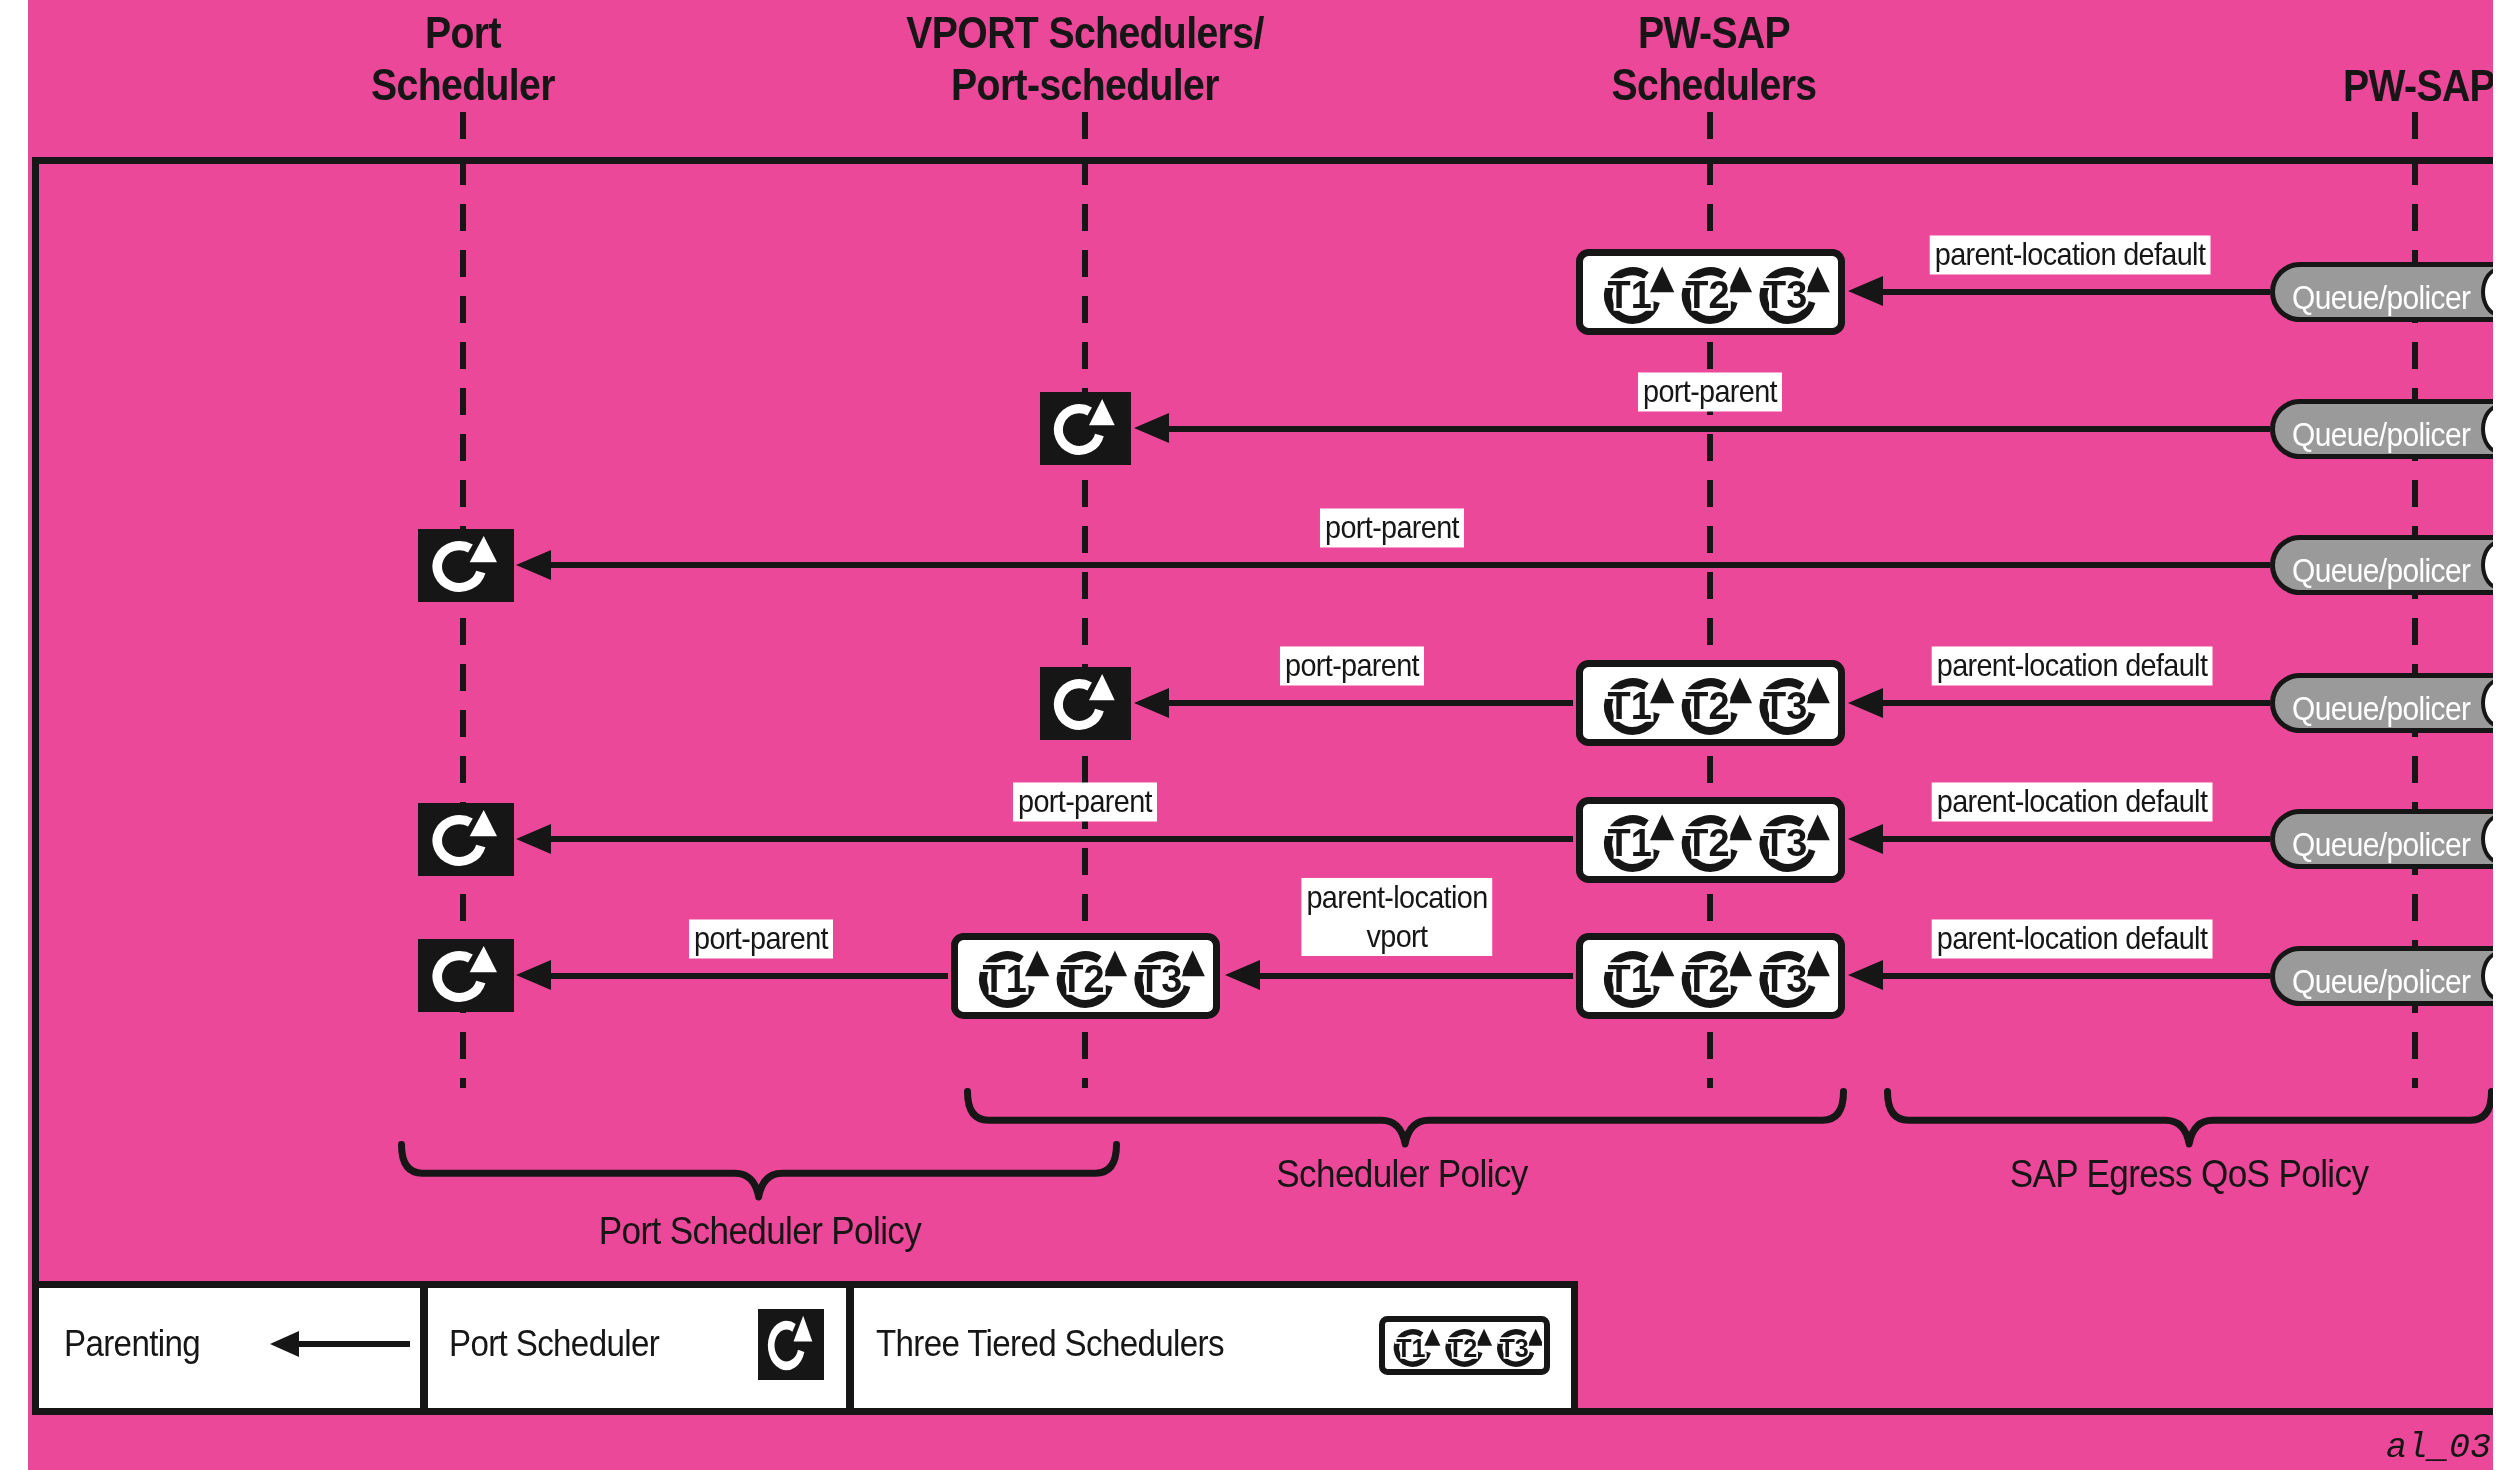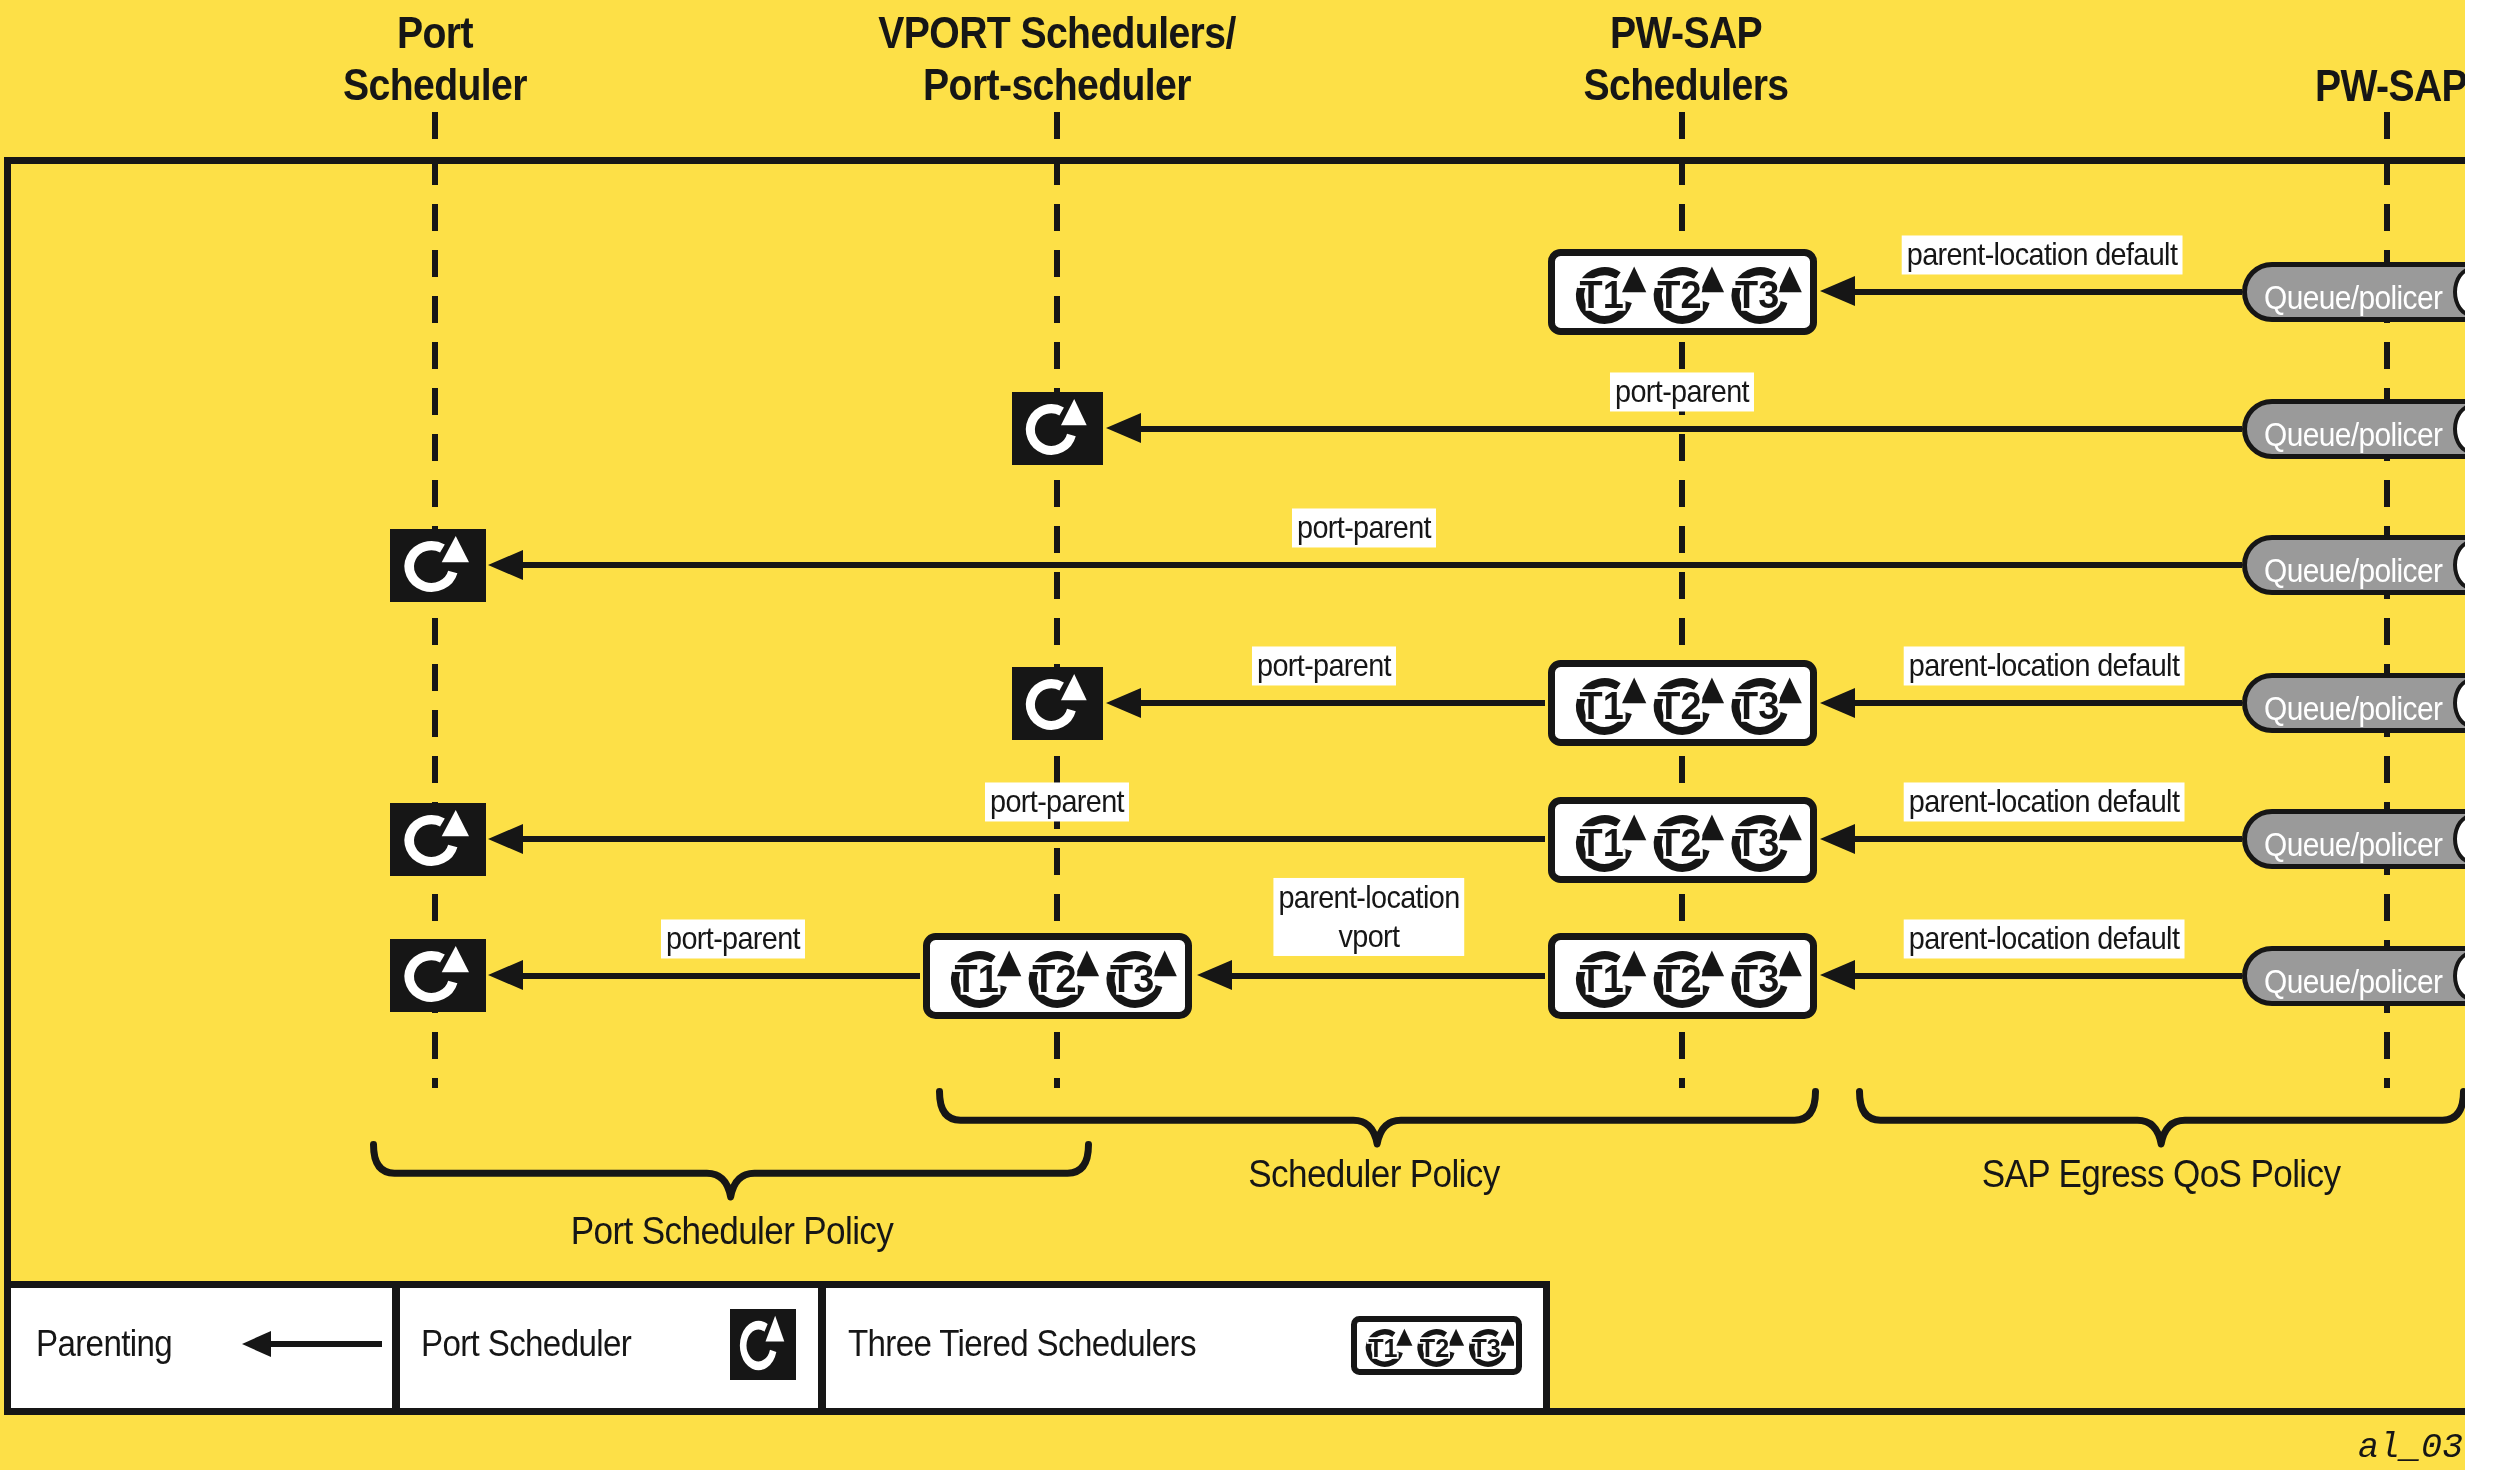--- a/index.html
+++ b/index.html
@@ -1,18 +1,18 @@
 <!DOCTYPE html>
 <html style="font-size:11.2px"><head>
 <meta charset="utf-8">
 <style>
   html,body{margin:0;padding:0;background:#fff;}
   #canvas{
-    position:relative;width:2465px;height:1470px;background:#fde047;overflow:hidden;
-    font-family:"Liberation Sans", sans-serif;color:#161616;
+    position:relative;width:2465px;height:1470px;background:#ec4899;overflow:hidden;
+    font-family:"Liberation Sans", sans-serif;color:#161616;margin-left:28px;
   }
   
   .vdash{position:absolute;top:112px;height:976px;width:6.3px;z-index:0;
     background:repeating-linear-gradient(to bottom,#161616 0 26.6px,transparent 26.6px 46px);}
   
   .frame{position:absolute;left:3.5px;top:157px;width:2502px;height:1258px;
     border:7.7px solid #161616;box-sizing:border-box;background:transparent;z-index:1;}
   
   .colhead{position:absolute;top:7px;font-size:45px;font-weight:bold;line-height:1.16;
     text-align:center;white-space:nowrap;letter-spacing:-0.7px;

